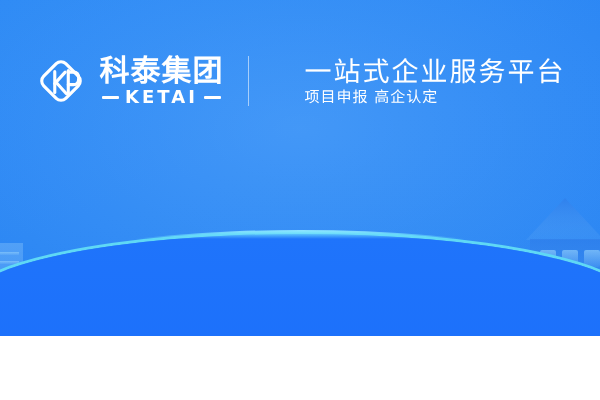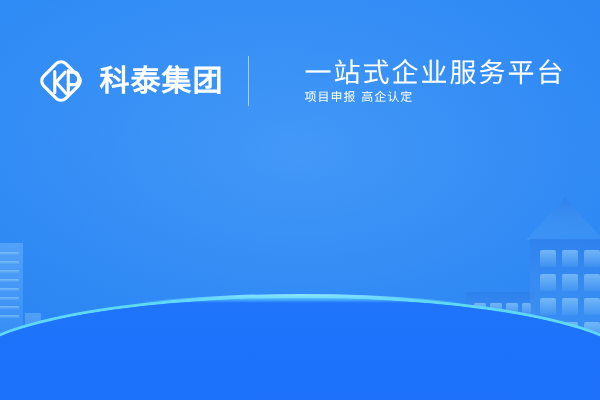--- a/index.html
+++ b/index.html
@@ -5,21 +5,21 @@
 <style>
   html, body {
     margin: 0;
     padding: 0;
     background: #ffffff;
   }
 
   .banner {
     position: relative;
     width: 600px;
-    height: 400px;
+    height: 336px;
     overflow: hidden;
     background: linear-gradient(160deg, #2f8bf5 0%, #2c87f4 45%, #2b86f3 100%);
     font-family: "DejaVu Sans", "Liberation Sans", sans-serif;
     -webkit-font-smoothing: antialiased;
   }
 
   
   .bg-layer {
     position: absolute;
     inset: 0;
@@ -153,21 +153,21 @@
     margin-left: 32px;
   }
   .tagline-main {
     font-size: 27px;
     color: #ffffff;
     letter-spacing: 2px;
     line-height: 1;
     white-space: nowrap;
   }
   .tagline-sub {
-    font-size: 12px;
+    font-size: 15px;
     color: #ffffff;
     letter-spacing: 1px;
     line-height: 1;
     white-space: nowrap;
   }
 
   
   .title {
     position: absolute;
     left: 66px;
@@ -286,20 +286,25 @@
           <path d="M40 52 L60 74"></path>
         </g>
         <g fill="none" stroke="#ffffff" stroke-width="6" stroke-linecap="round" stroke-linejoin="round">
           <path d="M64 30 L64 76"></path>
           <path d="M64 33 L74 33 Q84 33 84 45 Q84 57 74 57 L64 57"></path>
         </g>
       </svg>
 
       <div class="brand-text">
         <div class="brand-cn">科泰集团</div>
+        <div class="brand-en">
+          <span class="dash"></span>
+          <span class="word">KETAI</span>
+          <span class="dash"></span>
+        </div>
       </div>
     </div>
 
     <div class="divider"></div>
 
     <div class="tagline">
       <div class="tagline-main">一站式企业服务平台</div>
       <div class="tagline-sub">项目申报 高企认定</div>
     </div>
   </div>

